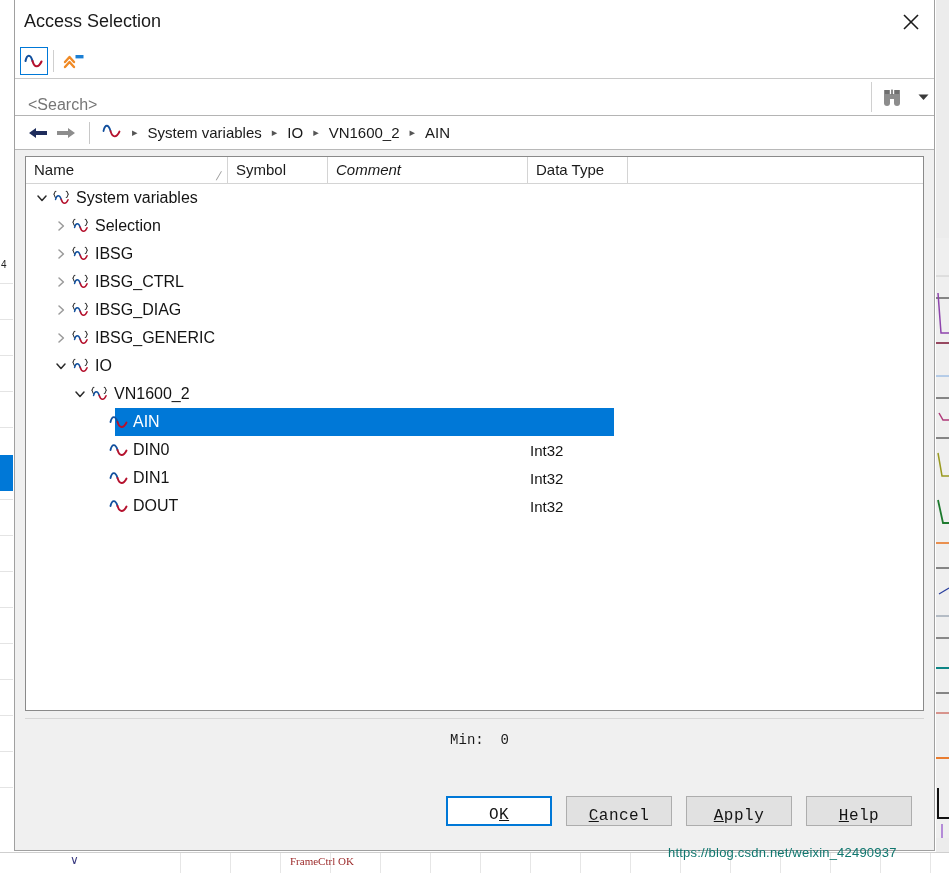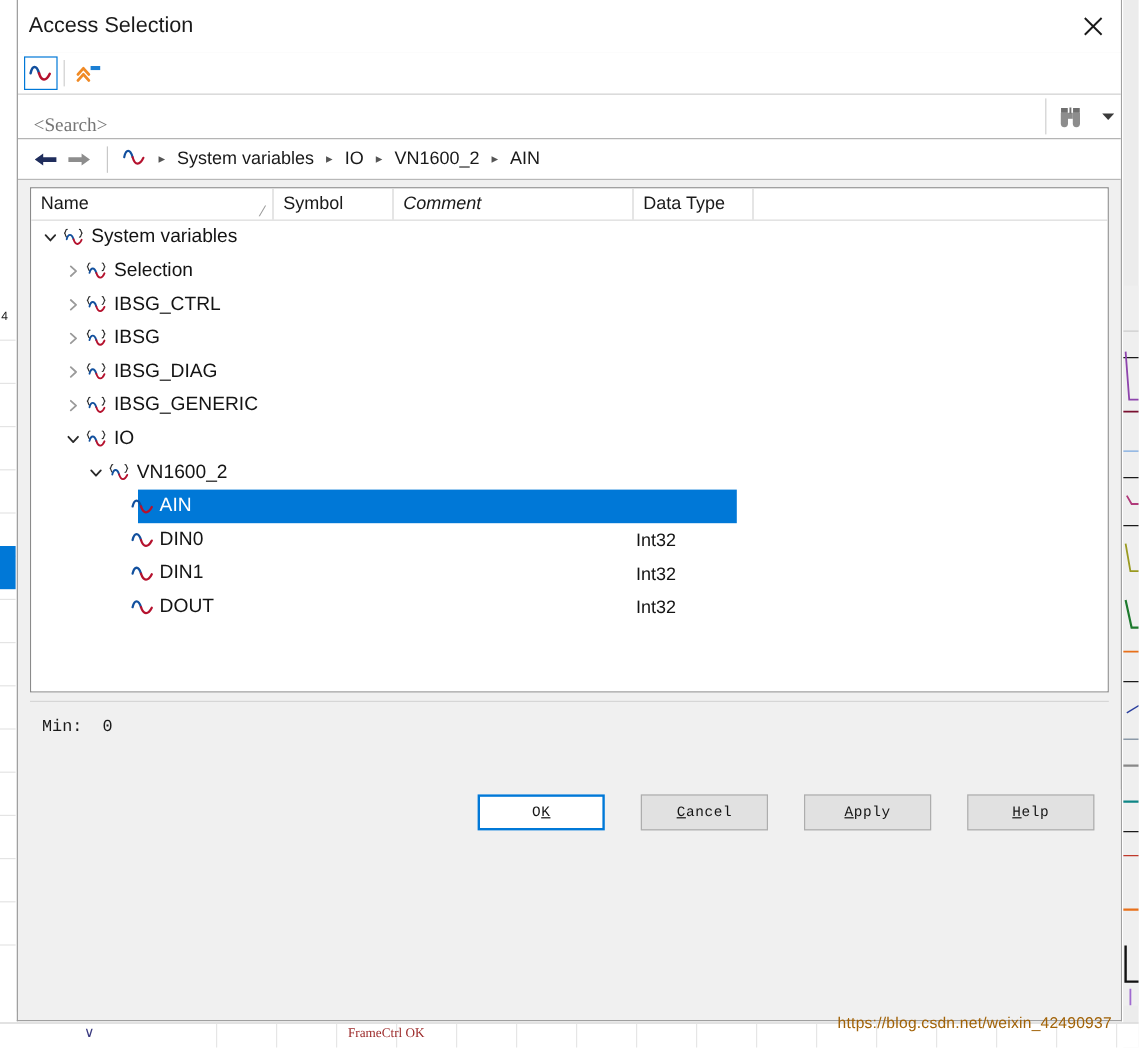--- a/index.html
+++ b/index.html
@@ -88,26 +88,25 @@
   .bg-bottom-icons {
     position: absolute;
     left: 70px; top: 853px;
     font-size: 12px;
     color: #3b3b80;
   }
   .watermark {
     position: absolute;
     left: 668px; top: 845px;
     font-size: 13px;
-    color: #a16207;
+    color: #0f766e;
     font-family: "Liberation Sans", sans-serif;
     letter-spacing: 0.2px;
     white-space: nowrap;
     z-index: 6;
-    margin-left: 30px;
   }
 
   
   .dialog {
     position: absolute;
     left: 14px;
     top: 0;
     width: 921px;
     height: 851px;
     background: #f0f0f0;
@@ -183,21 +182,21 @@
     position: relative;
   }
   .searchrow .sfield {
     flex: 1 1 auto;
     font-size: 16px;
     color: #15803d;
     padding-left: 13px;
     border: none;
     outline: none;
     background: transparent;
-    font-family: Liberation Serif, serif;
+    font-family: Liberation Sans, sans-serif;
     height: 100%;
     margin-top: 16px;
   }
   .search-divider {
     width: 1px; height: 30px; background: #d0d0d0;
   }
   .binoc-btn {
     width: 40px; height: 34px;
     display: flex; align-items: center; justify-content: center;
     cursor: pointer;
@@ -241,21 +240,21 @@
     margin: 0 8px;
     user-select: none;
   }
 
   
   .treewrap {
     margin: 6px 10px 0 10px;
     background: #ffffff;
     border: 1px solid #8a8a8a;
     flex: 0 0 auto;
-    height: 421px;
+    height: 555px;
     box-sizing: border-box;
     overflow: hidden;
     position: relative;
   }
   .colhead {
     height: 26px;
     display: flex;
     border-bottom: 1px solid #d4d4d4;
     background: #ffffff;
     position: relative;
@@ -349,48 +348,48 @@
     box-sizing: border-box;
     border-top: 1px solid #d6d6d6;
   }
   .inforow {
     font-family: "Liberation Mono", monospace;
     font-size: 14px;
     color: #1a1a1a;
     line-height: 26px;
     padding-left: 10px;
     white-space: pre;
+    text-align: center;
   }
 
   
   .btnbar {
     flex: 1 1 auto;
     display: flex;
     align-items: flex-start;
     justify-content: flex-end;
     padding-right: 22px;
     padding-top: 4px;
     gap: 14px;
     background: #f0f0f0;
   }
   .dlgbtn {
     width: 106px;
     height: 30px;
     background: #e1e1e1;
     border: 1px solid #adadad;
     font-family: "Liberation Mono", monospace;
-    font-size: 12px;
+    font-size: 16px;
     color: #141414;
     display: flex;
-    align-items: center;
+    align-items: flex-end;
     justify-content: center;
     cursor: pointer;
     box-sizing: border-box;
     letter-spacing: 0.5px;
-    margin-left: 16px;
   }
   .dlgbtn.default {
     border: 2px solid #0078d7;
     background: #ffffff;
   }
   .dlgbtn u { text-decoration: underline; }
 </style>
 </head>
 <body>
 
@@ -594,37 +593,37 @@
               </svg>
             </span>
             <span class="icon">
               <svg width="22" height="19" viewBox="0 0 24 20">
                 <path d="M5.4 2 C3.2 2, 4.6 5.4, 2.6 5.4 C4.6 5.4, 3.2 9, 5.4 9" stroke="#2b2b2b" stroke-width="1.1" fill="none" stroke-linecap="round"></path>
                 <path d="M16.6 2 C18.8 2, 17.4 5.4, 19.4 5.4 C17.4 5.4, 18.8 9, 16.6 9" stroke="#2b2b2b" stroke-width="1.1" fill="none" stroke-linecap="round"></path>
                 <path d="M5 11 C6.3 5.6, 9.5 5.6, 11.2 11" stroke="#12509e" stroke-width="1.7" fill="none" stroke-linecap="round"></path>
                 <path d="M11.2 11 C13 16.6, 16.4 16.6, 18.6 11.4" stroke="#b5122e" stroke-width="1.7" fill="none" stroke-linecap="round"></path>
               </svg>
             </span>
-            <span class="label">IBSG_CTRL</span>
+            <span class="label">IBSG</span>
           </div>
           <div class="trow">
             <span class="twist" style="margin-left: 27px;">
               <svg width="12" height="12" viewBox="0 0 12 12">
                 <path d="M4 2 L8.4 6 L4 10" stroke="#9a9a9a" stroke-width="1.5" fill="none" stroke-linecap="round" stroke-linejoin="round"></path>
               </svg>
             </span>
             <span class="icon">
               <svg width="22" height="19" viewBox="0 0 24 20">
                 <path d="M5.4 2 C3.2 2, 4.6 5.4, 2.6 5.4 C4.6 5.4, 3.2 9, 5.4 9" stroke="#2b2b2b" stroke-width="1.1" fill="none" stroke-linecap="round"></path>
                 <path d="M16.6 2 C18.8 2, 17.4 5.4, 19.4 5.4 C17.4 5.4, 18.8 9, 16.6 9" stroke="#2b2b2b" stroke-width="1.1" fill="none" stroke-linecap="round"></path>
                 <path d="M5 11 C6.3 5.6, 9.5 5.6, 11.2 11" stroke="#12509e" stroke-width="1.7" fill="none" stroke-linecap="round"></path>
                 <path d="M11.2 11 C13 16.6, 16.4 16.6, 18.6 11.4" stroke="#b5122e" stroke-width="1.7" fill="none" stroke-linecap="round"></path>
               </svg>
             </span>
-            <span class="label">IBSG</span>
+            <span class="label">IBSG_CTRL</span>
           </div>
           <div class="trow">
             <span class="twist" style="margin-left: 27px;">
               <svg width="12" height="12" viewBox="0 0 12 12">
                 <path d="M4 2 L8.4 6 L4 10" stroke="#9a9a9a" stroke-width="1.5" fill="none" stroke-linecap="round" stroke-linejoin="round"></path>
               </svg>
             </span>
             <span class="icon">
               <svg width="22" height="19" viewBox="0 0 24 20">
                 <path d="M5.4 2 C3.2 2, 4.6 5.4, 2.6 5.4 C4.6 5.4, 3.2 9, 5.4 9" stroke="#2b2b2b" stroke-width="1.1" fill="none" stroke-linecap="round"></path>

